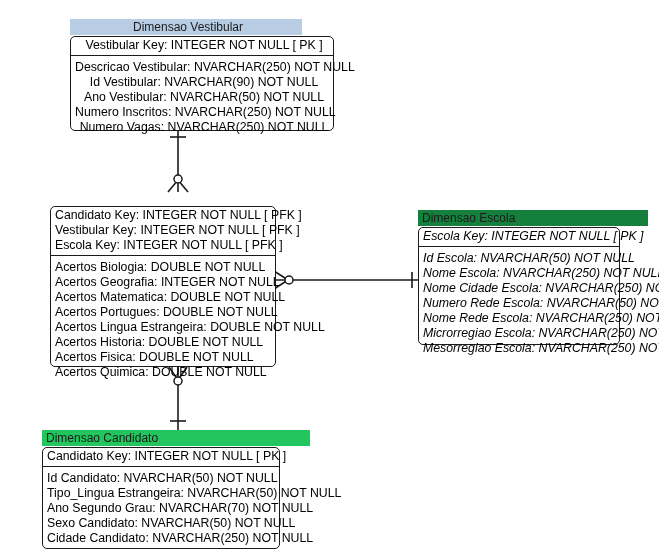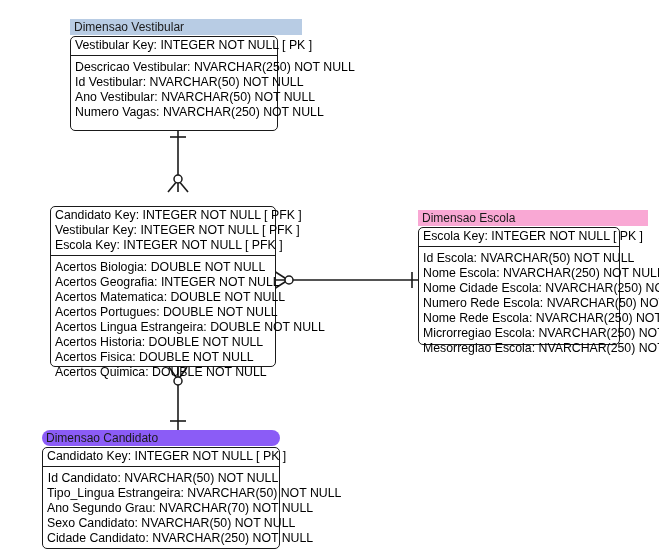--- a/index.html
+++ b/index.html
@@ -75,30 +75,31 @@
 
       <line x1="28" y1="14" x2="19" y2="1" stroke="#1a1a1a" stroke-width="1.6"></line>
       <line x1="28" y1="14" x2="37" y2="1" stroke="#1a1a1a" stroke-width="1.6"></line>
 
       <circle cx="28" cy="15" r="4" fill="#ffffff" stroke="#1a1a1a" stroke-width="1.5"></circle>
 
       <line x1="20" y1="55" x2="36" y2="55" stroke="#1a1a1a" stroke-width="1.6"></line>
     </svg>
   </div>
 
-  <div class="entity" style="left:70px;top:19px;width:232px;height:112px;">
+  <div class="entity" style="left:70px;top:19px;width:232px;height:112px;text-align:center;">
     <div class="ent-header" style="width:232px;background:#b8cce4;">Dimensao Vestibular</div>
-    <div class="ent-body" style="width:208px;height:95px;">
+    <div class="ent-body" style="width:264px;height:95px;">
       <div class="attr-group keys">
         <div class="attr">Vestibular Key: INTEGER   NOT NULL  [ PK ]</div>
       </div>
       <div class="attr-group cols">
         <div class="attr">Descricao Vestibular: NVARCHAR(250)   NOT NULL</div>
-        <div class="attr">Id Vestibular: NVARCHAR(50)   NOT NULL</div>
+        <div class="attr">Id Vestibular: NVARCHAR(90)   NOT NULL</div>
         <div class="attr">Ano Vestibular: NVARCHAR(50)   NOT NULL</div>
+        <div class="attr">Numero Inscritos: NVARCHAR(250)   NOT NULL</div>
         <div class="attr">Numero Vagas: NVARCHAR(250)   NOT NULL</div>
       </div>
     </div>
   </div>
 
   <div class="entity" style="left:50px;top:189px;width:226px;height:178px;">
     <div class="ent-header" style="width:226px;background:#e8cfdc;margin-top:22px;">Fato Desempenho</div>
     <div class="ent-body" style="width:226px;height:161px;">
       <div class="attr-group keys">
         <div class="attr">Candidato Key: INTEGER   NOT NULL  [ PFK ]</div>
@@ -112,40 +113,40 @@
         <div class="attr">Acertos Portugues: DOUBLE   NOT NULL</div>
         <div class="attr">Acertos Lingua Estrangeira: DOUBLE   NOT NULL</div>
         <div class="attr">Acertos Historia: DOUBLE   NOT NULL</div>
         <div class="attr">Acertos Fisica: DOUBLE   NOT NULL</div>
         <div class="attr">Acertos Quimica: DOUBLE   NOT NULL</div>
       </div>
     </div>
   </div>
 
   <div class="entity" style="left:418px;top:210px;width:230px;height:135px;">
-    <div class="ent-header" style="width:230px;background:#f9a8d4;">Dimensao Escola</div>
-    <div class="ent-body" style="width:202px;height:118px;">
+    <div class="ent-header" style="width:230px;background:#15803d;">Dimensao Escola</div>
+    <div class="ent-body" style="width:202px;height:118px;font-style:italic;">
       <div class="attr-group keys">
         <div class="attr">Escola Key: INTEGER   NOT NULL  [ PK ]</div>
       </div>
       <div class="attr-group cols">
         <div class="attr">Id Escola: NVARCHAR(50)   NOT NULL</div>
         <div class="attr">Nome Escola: NVARCHAR(250)   NOT NULL</div>
         <div class="attr">Nome Cidade Escola: NVARCHAR(250)   NOT NULL</div>
         <div class="attr">Numero Rede Escola: NVARCHAR(50)   NOT NULL</div>
         <div class="attr">Nome Rede Escola: NVARCHAR(250)   NOT NULL</div>
         <div class="attr">Microrregiao Escola: NVARCHAR(250)   NOT NULL</div>
         <div class="attr">Mesorregiao Escola: NVARCHAR(250)   NOT NULL</div>
       </div>
     </div>
   </div>
 
   <div class="entity" style="left:42px;top:430px;width:238px;height:119px;">
-    <div class="ent-header" style="width:238px;background:#8b5cf6;border-radius:8px;">Dimensao Candidato</div>
-    <div class="ent-body" style="width:238px;height:102px;text-align:center;">
+    <div class="ent-header" style="width:268px;background:#22c55e;">Dimensao Candidato</div>
+    <div class="ent-body" style="width:238px;height:102px;">
       <div class="attr-group keys">
         <div class="attr">Candidato Key: INTEGER   NOT NULL  [ PK ]</div>
       </div>
       <div class="attr-group cols">
         <div class="attr">Id Candidato: NVARCHAR(50)   NOT NULL</div>
         <div class="attr">Tipo_Lingua Estrangeira: NVARCHAR(50)   NOT NULL</div>
         <div class="attr">Ano Segundo Grau: NVARCHAR(70)   NOT NULL</div>
         <div class="attr">Sexo Candidato: NVARCHAR(50)   NOT NULL</div>
         <div class="attr">Cidade Candidato: NVARCHAR(250)   NOT NULL</div>
       </div>

